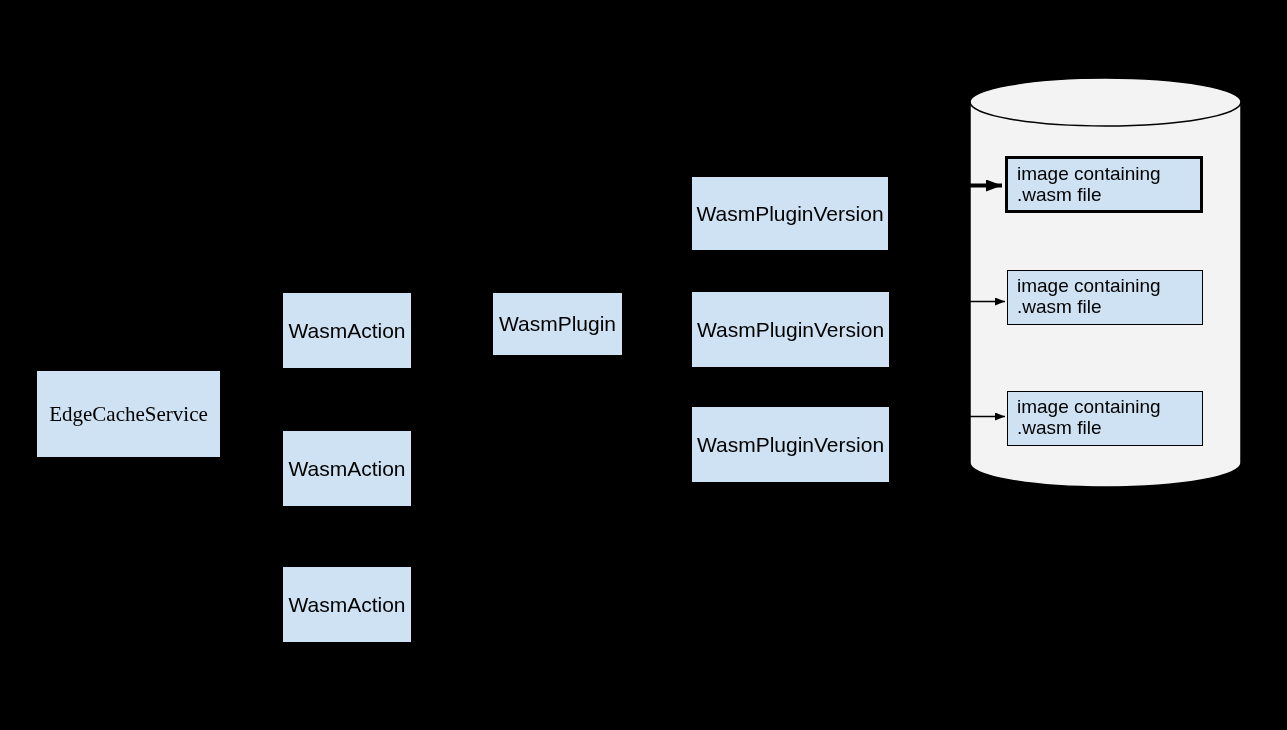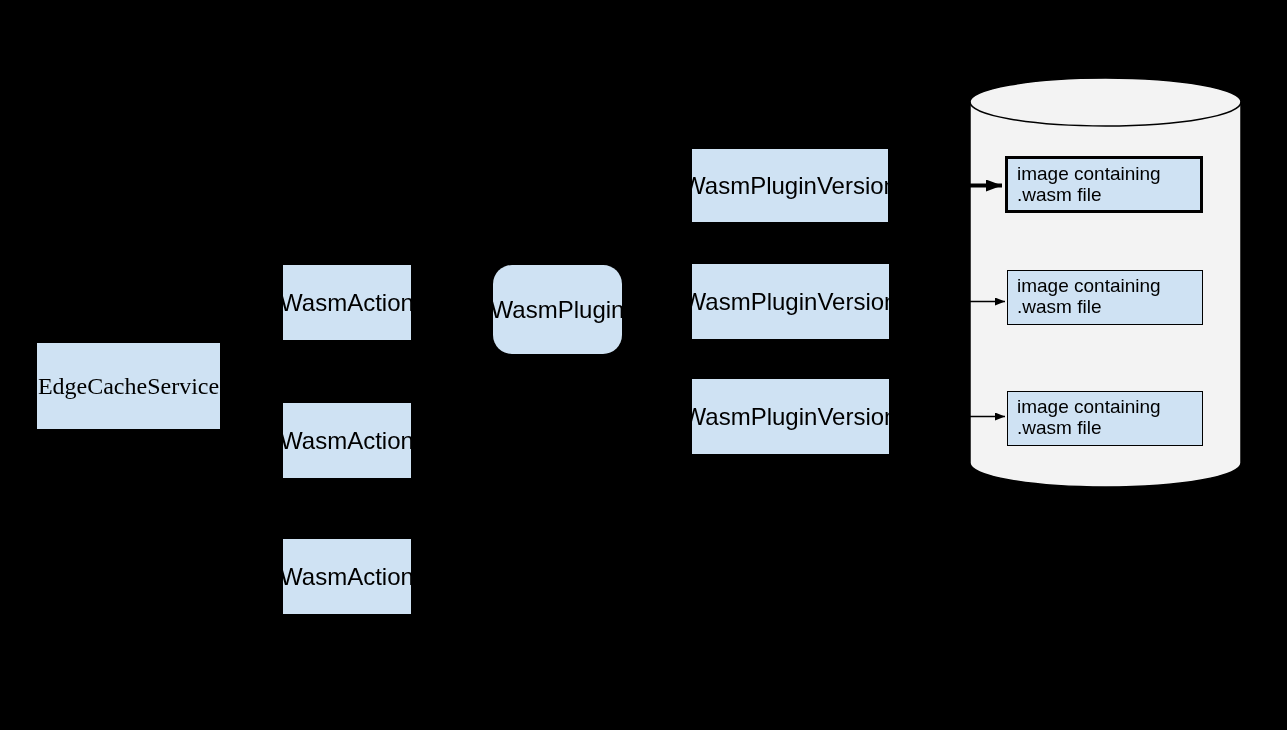--- a/index.html
+++ b/index.html
@@ -17,32 +17,33 @@
   #overlay {
     position: absolute;
     left: 0; top: 0;
     width: 1287px; height: 730px;
   }
   .node {
     position: absolute;
     box-sizing: border-box;
     background: #cfe2f3;
     color: #000000;
-    font-size: 24px;
+    font-size: 21px;
     display: flex;
     align-items: center;
     justify-content: center;
     text-align: center;
     white-space: nowrap;
+    margin-top: 28px;
   }
   #node-ecs  { left: 37px;  top: 343px; width: 183px; height: 86px; font-family: Liberation Serif, serif; }
   #node-wa1  { left: 283px; top: 265px; width: 128px; height: 75px; }
   #node-wa2  { left: 283px; top: 403px; width: 128px; height: 75px; }
   #node-wa3  { left: 283px; top: 539px; width: 128px; height: 75px; }
-  #node-wp   { left: 493px; top: 265px; width: 129px; height: 89px; border-radius: 19px; }
+  #node-wp   { left: 493px; top: 265px; width: 129px; height: 62px; }
   #node-wpv1 { left: 692px; top: 149px; width: 196px; height: 73px; }
   #node-wpv2 { left: 692px; top: 264px; width: 197px; height: 75px; }
   #node-wpv3 { left: 692px; top: 379px; width: 197px; height: 75px; }
   .img-box {
     position: absolute;
     box-sizing: border-box;
     background: #cfe2f3;
     border: 1.5px solid #000000;
     color: #000000;
     font-size: 19px;

